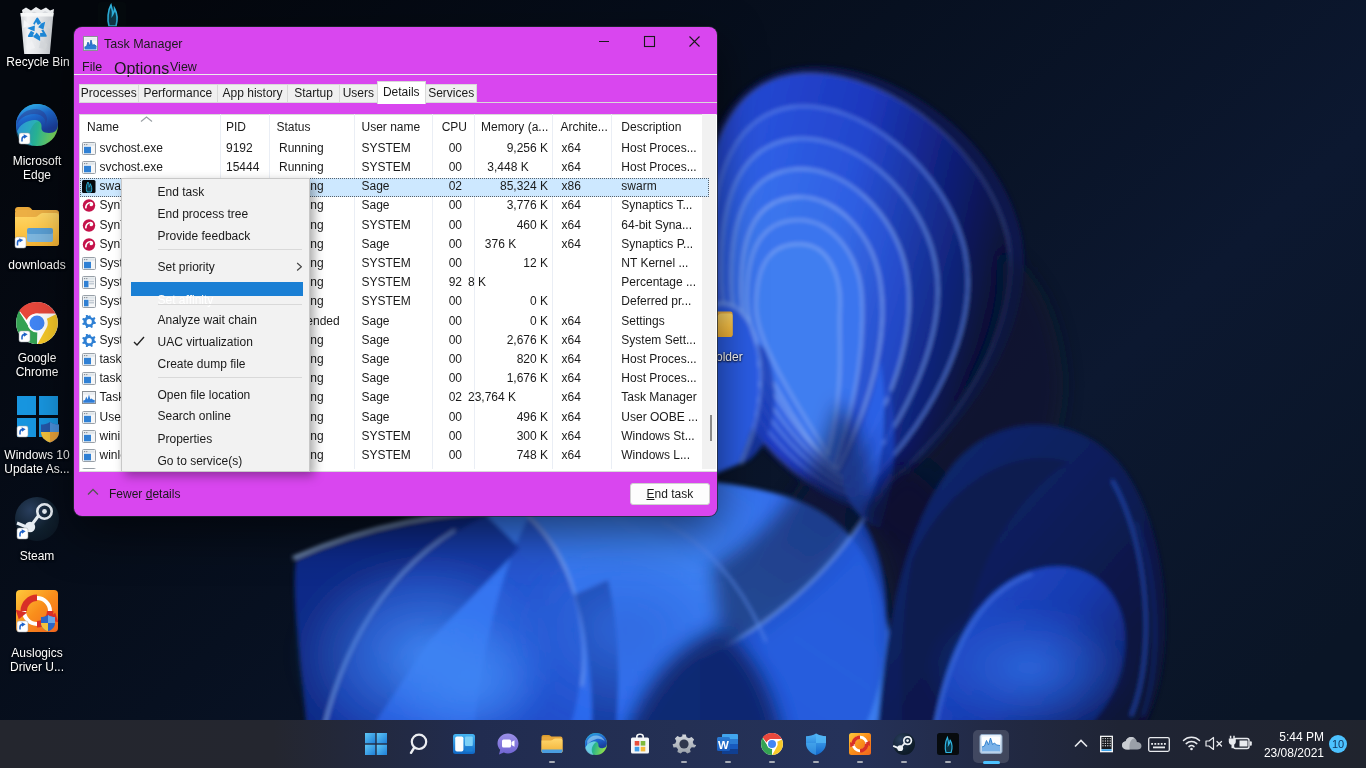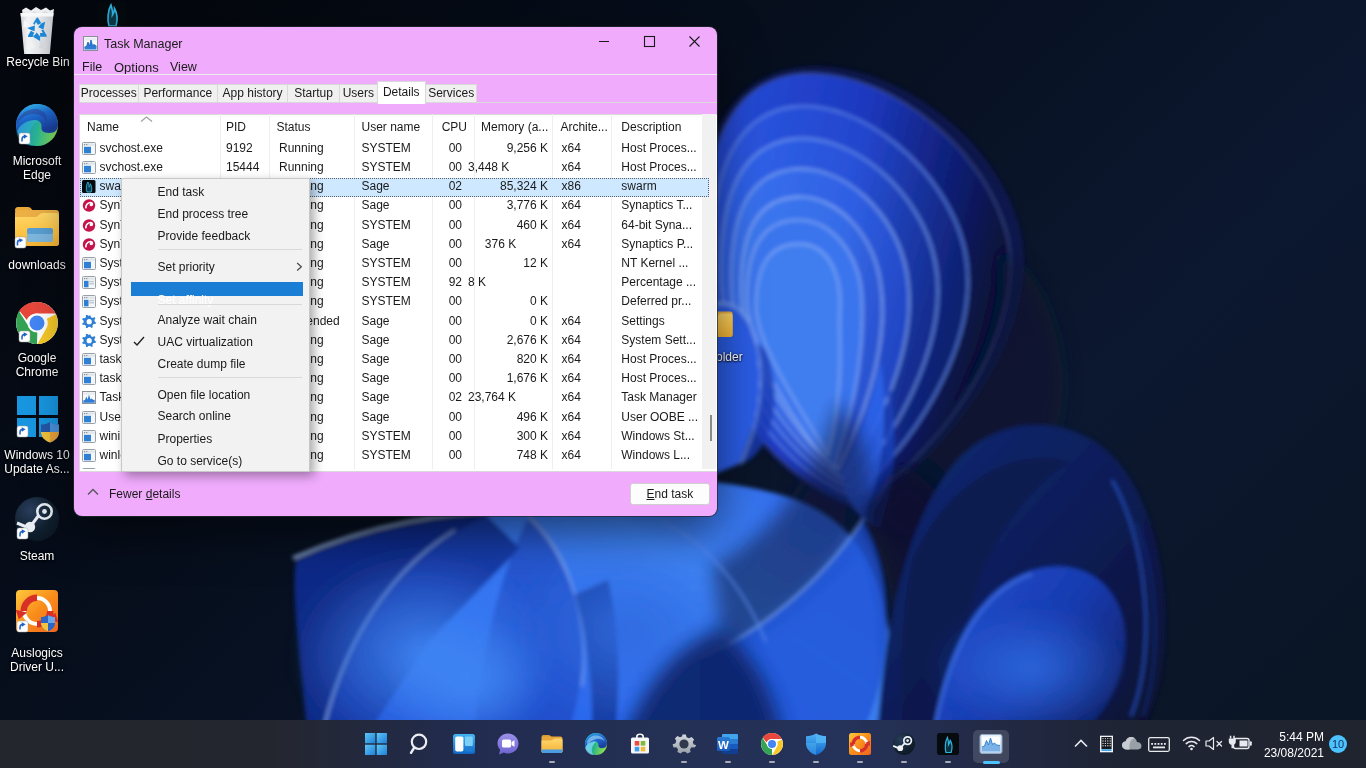--- a/index.html
+++ b/index.html
@@ -284,38 +284,38 @@
 </defs>
 <path d="M 2,6 C 2,4.3 3.3,3 5,3 L 15,3 C 16.5,3 17.5,3.8 18.5,5 L 20.5,7.5 L 2,7.5 Z" fill="#e9a83a"></path>
 <rect x="2" y="6" width="44" height="36" rx="3" fill="#edb045"></rect>
 <path d="M 2,13 L 22,13 C 24,13 25,11.5 26.5,10.5 C 28,9.4 29,9 31,9 L 43,9 C 44.7,9 46,10.3 46,12 L 46,39 C 46,40.7 44.7,42 43,42 L 5,42 C 3.3,42 2,40.7 2,39 Z" fill="url(#f1b)"></path>
 </svg>
 <div class="lbl" style="left:664px;top:351px;width:100px">New folder</div>
 <svg class="a" style="left:98px;top:0px" width="28" height="28" viewBox="0 0 28 28">
 <rect x="0" y="2" width="28" height="26" rx="3" fill="#050a0e"></rect>
 <path d="M 11,26 C 9,20 10,10 13,5 C 14,9 15,11 14.5,15 C 16,13 16.5,11 16.5,8.5 C 19,13 20,19 18,26 Z" fill="#0f3a4a" stroke="#2fb4e0" stroke-width="1.6"></path>
 </svg>
-<div class="a" style="left:74px;top:27px;width:643px;height:489px;background:#f0abfc;border-radius:8px;
+<div class="a" style="left:74px;top:27px;width:643px;height:489px;background:#d946ef;border-radius:8px;
  box-shadow:0 0 0 1px rgba(35,40,50,.75), 0 16px 45px rgba(0,0,0,.55);overflow:hidden;font-size:12px;color:#1a1a1a">
 <svg class="a" style="left:9px;top:9px" width="15" height="15" viewBox="0 0 15 15">
 <rect x="0.5" y="0.5" width="14" height="14" fill="#f8f9fa" stroke="#8a9096"></rect>
 <rect x="1.5" y="1.5" width="12" height="3" fill="#e8ecf0"></rect>
 <path d="M 1.5,11 L 3.5,10.5 L 5,6 L 6.5,10 L 8,4 L 9.5,9.5 L 11,8.5 L 13.5,10.2 L 13.5,13.5 L 1.5,13.5 Z" fill="#2e7cd6"></path>
 <path d="M 1.5,11 L 3.5,10.5 L 5,6 L 6.5,10 L 8,4 L 9.5,9.5 L 11,8.5 L 13.5,10.2" fill="none" stroke="#1a5fb8" stroke-width="0.8"></path>
 </svg>
 <div class="a" style="left:30px;top:10px;font-size:12.5px">Task Manager</div>
 <svg class="a" style="left:520px;top:5px" width="115" height="20" viewBox="0 0 115 20">
 <g stroke="#1a1a1a" stroke-width="1.1" fill="none">
 <path d="M 5,9.5 L 15,9.5"></path>
 <rect x="50.5" y="4.5" width="10" height="10"></rect>
 <path d="M 95.5,4.5 L 105.5,14.5 M 105.5,4.5 L 95.5,14.5"></path>
 </g>
 </svg>
 <div class="a" style="left:8px;top:33px;font-size:12.5px">File</div>
-<div class="a" style="left:40px;top:33px;font-size:13px">Options</div>
+<div class="a" style="left:40px;top:33px;font-size:16px">Options</div>
 <div class="a" style="left:96px;top:33px;font-size:12.5px">View</div>
 <div class="a" style="left:0;top:47px;width:643px;height:1px;background:#ececec"></div>
 <div class="a" style="left:4.9px;top:57px;width:57.7px;height:18px;background:#f0f0f0;border:1px solid #d9d9d9;border-bottom:none;text-align:center;line-height:17px">Processes</div>
 <div class="a" style="left:63.6px;top:57px;width:78.4px;height:18px;background:#f0f0f0;border:1px solid #d9d9d9;border-bottom:none;text-align:center;line-height:17px">Performance</div>
 <div class="a" style="left:143px;top:57px;width:69.1px;height:18px;background:#f0f0f0;border:1px solid #d9d9d9;border-bottom:none;text-align:center;line-height:17px">App history</div>
 <div class="a" style="left:213.1px;top:57px;width:50.9px;height:18px;background:#f0f0f0;border:1px solid #d9d9d9;border-bottom:none;text-align:center;line-height:17px">Startup</div>
 <div class="a" style="left:265px;top:57px;width:36.7px;height:18px;background:#f0f0f0;border:1px solid #d9d9d9;border-bottom:none;text-align:center;line-height:17px">Users</div>
 <div class="a" style="left:302.7px;top:54px;width:47.2px;height:21.5px;background:#fff;border:1px solid #d9d9d9;border-bottom:none;z-index:3;text-align:center;line-height:20px">Details</div>
 <div class="a" style="left:350.9px;top:57px;width:50.6px;height:18px;background:#f0f0f0;border:1px solid #d9d9d9;border-bottom:none;text-align:center;line-height:17px">Services</div>
 <div class="a" style="left:4.5px;top:75px;width:638px;height:1px;background:#d9d9d9;z-index:1"></div>
@@ -364,21 +364,21 @@
           <rect x="1.5" y="1.5" width="11" height="2.2" fill="#dfe5ea"></rect>
           <circle cx="2.6" cy="2.6" r="0.7" fill="#7a828a"></circle>
           <circle cx="4.8" cy="2.6" r="0.7" fill="#7a828a"></circle>
           <rect x="2" y="4.8" width="7" height="6.5" fill="#2f80d4"></rect>
         </svg>
 <div class="a" style="left:20.0px;top:0">svchost.exe</div>
 <div class="a" style="left:146.5px;top:0">15444</div>
 <div class="a" style="left:199.5px;top:0">Running</div>
 <div class="a" style="left:282.0px;top:0">SYSTEM</div>
 <div class="a" style="left:342.5px;top:0;width:40px;text-align:right">00</div>
-<div class="a" style="left:388.5px;top:0;width:80px;text-align:left">3,448 K</div>
+<div class="a" style="left:388.5px;top:0;width:80px;text-align:center">3,448 K</div>
 <div class="a" style="left:482.0px;top:0">x64</div>
 <div class="a" style="left:541.8px;top:0">Host Proces...</div>
 </div>
 <div class="a" style="left:0;top:74.2px;width:629.0px;height:19.2px;line-height:19.2px;white-space:nowrap">
 <div class="a" style="left:0.5px;top:0.5px;width:627.0px;height:17.2px;background:#cde8ff;border:1px dotted #59626b"></div>
 <svg class="a" style="left:2.5px;top:3.1px" width="14" height="13.5" viewBox="0 0 14 13.5">
           <rect x="0" y="0" width="13.5" height="13" rx="1.5" fill="#06090d"></rect>
           <path d="M 5,12 C 3.8,9 4.2,4.5 6,2 C 6.6,4 7.3,5 7,7.2 C 7.9,6 8.2,5 8.2,3.6 C 9.7,6 10.3,9.3 9.2,12 Z" fill="#0f3a4a" stroke="#2fb4e0" stroke-width="0.9"></path>
         </svg>
 <div class="a" style="left:20.0px;top:0">swarm</div>

